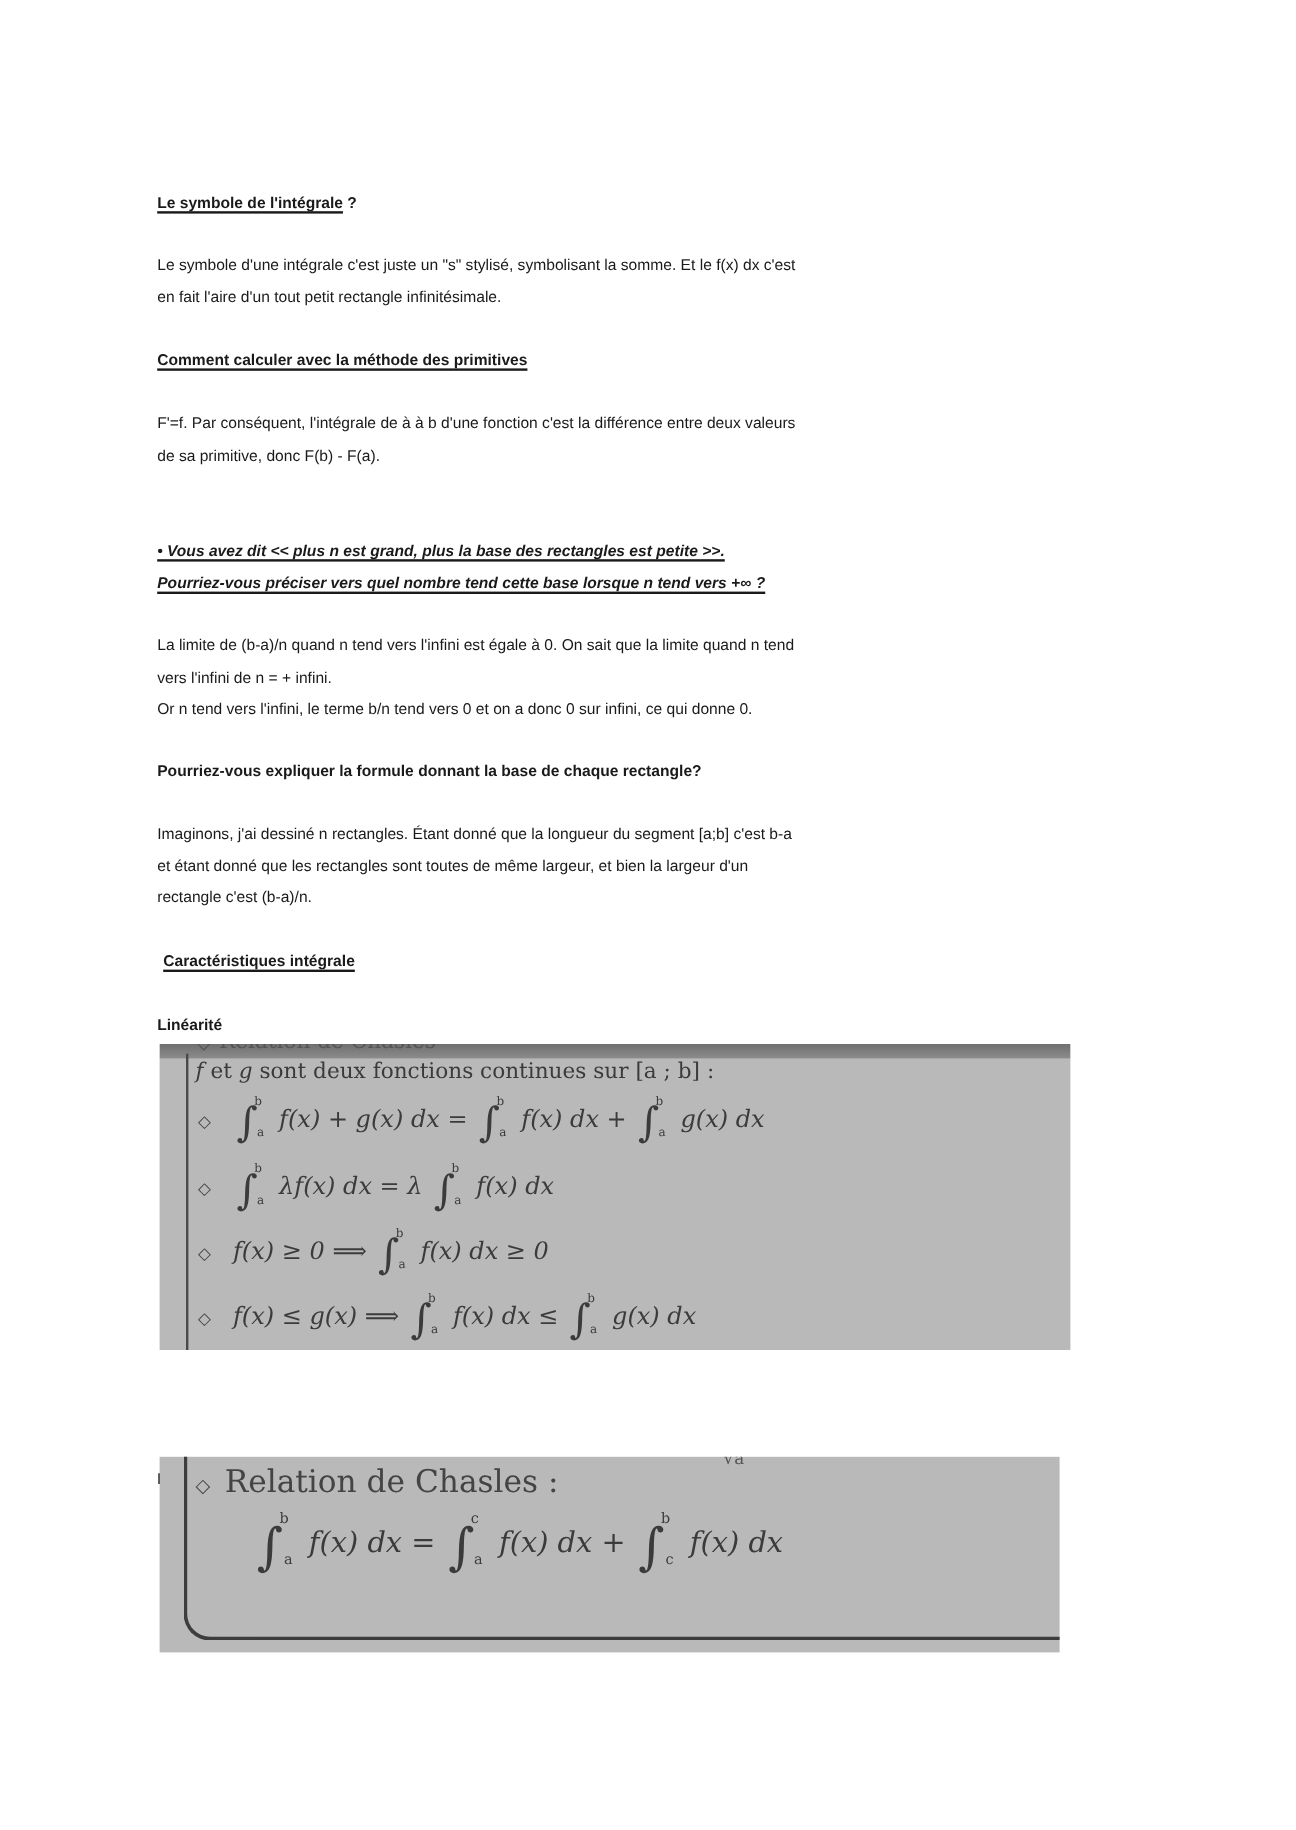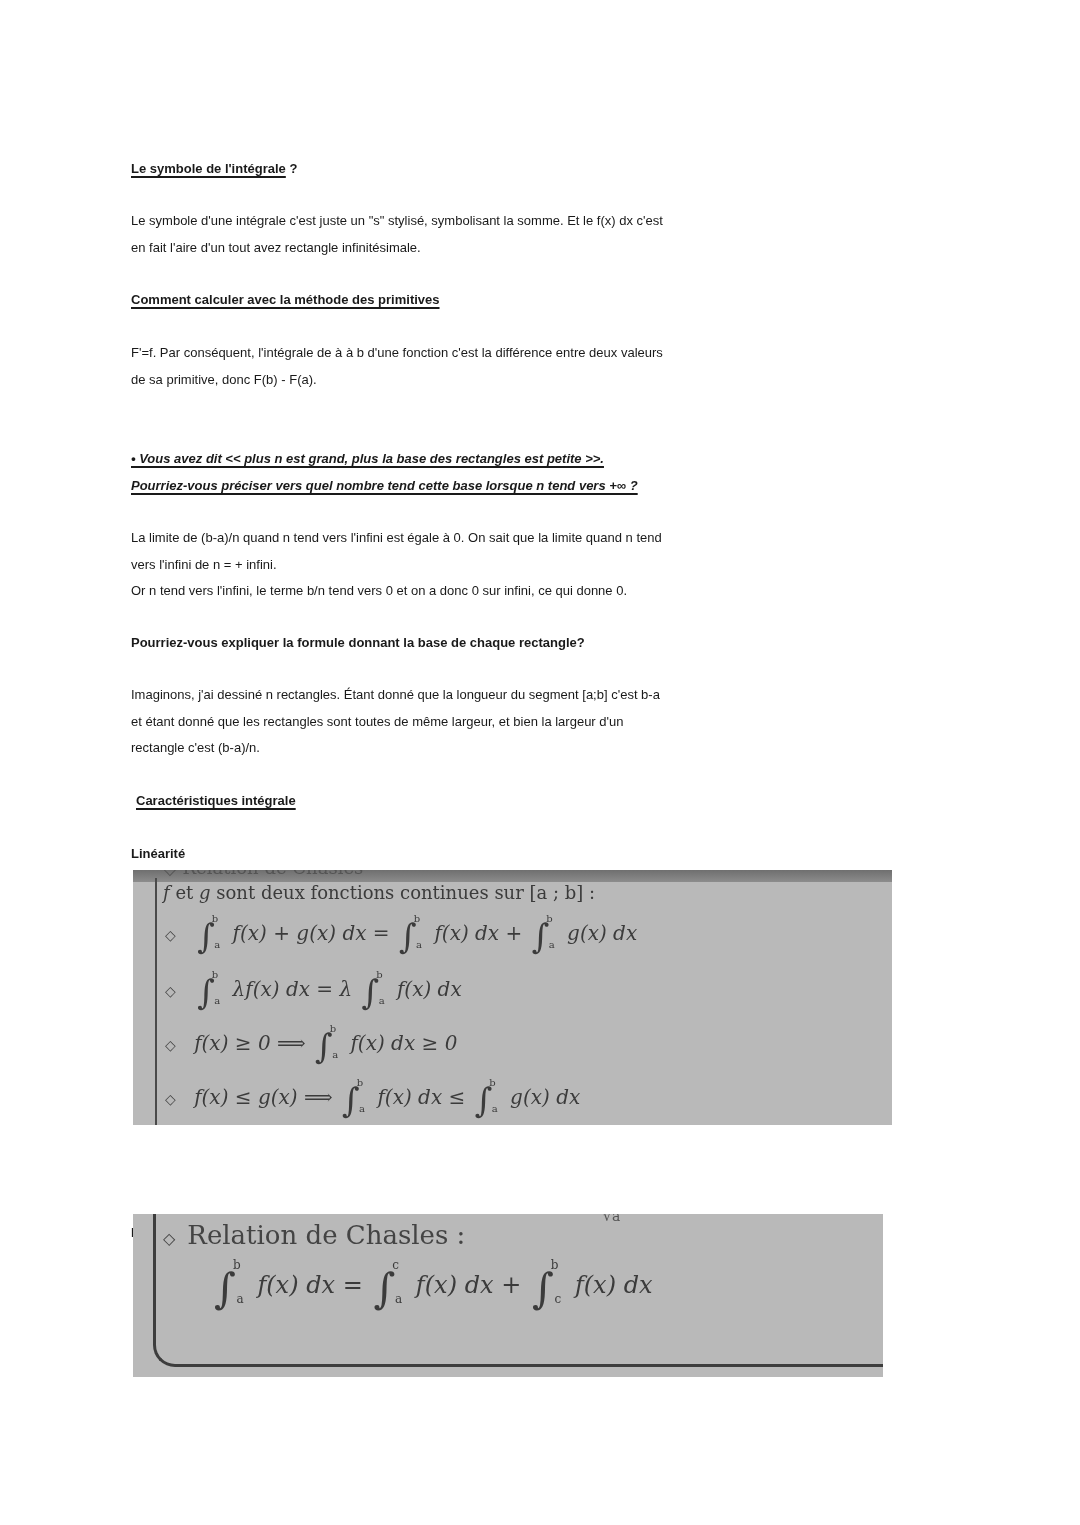--- a/index.html
+++ b/index.html
@@ -44,21 +44,21 @@
 </head>
 <body>
 
 <div class="page">
 
   <p class="p h" style="top:156px;">
     <span class="u">Le symbole de l'intégrale</span><span> ?</span>
   </p>
   <p class="p" style="top:208px;">
     <span class="line">Le symbole d'une intégrale c'est juste un "s" stylisé, symbolisant la somme. Et le f(x) dx c'est</span>
-    <span class="line">en fait l'aire d'un tout avez rectangle infinitésimale.</span>
+    <span class="line">en fait l'aire d'un tout petit rectangle infinitésimale.</span>
   </p>
 
   <p class="p h" style="top:287px;">
     <span class="u">Comment calculer avec la méthode des primitives</span>
   </p>
   <p class="p" style="top:340px;">
     <span class="line">F'=f. Par conséquent, l'intégrale de à à b d'une fonction c'est la différence entre deux valeurs</span>
     <span class="line">de sa primitive, donc F(b) - F(a).</span>
   </p>
 

